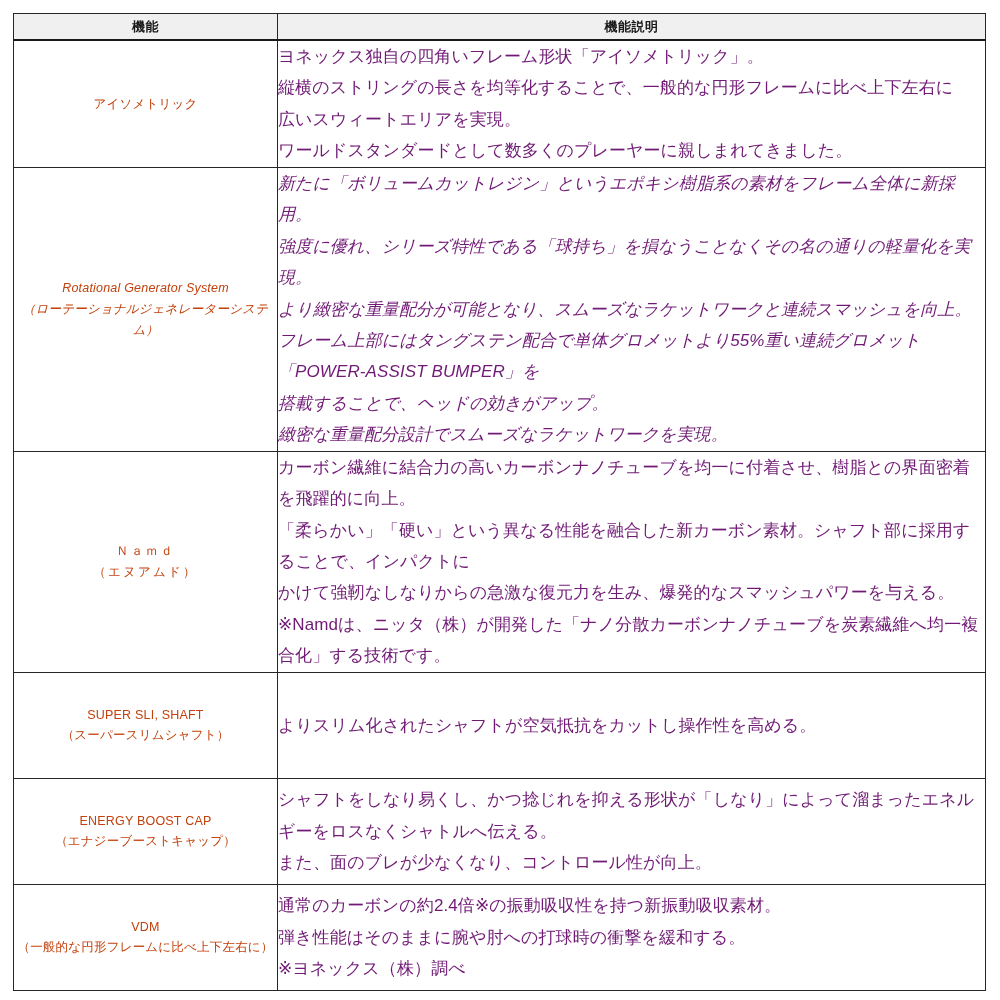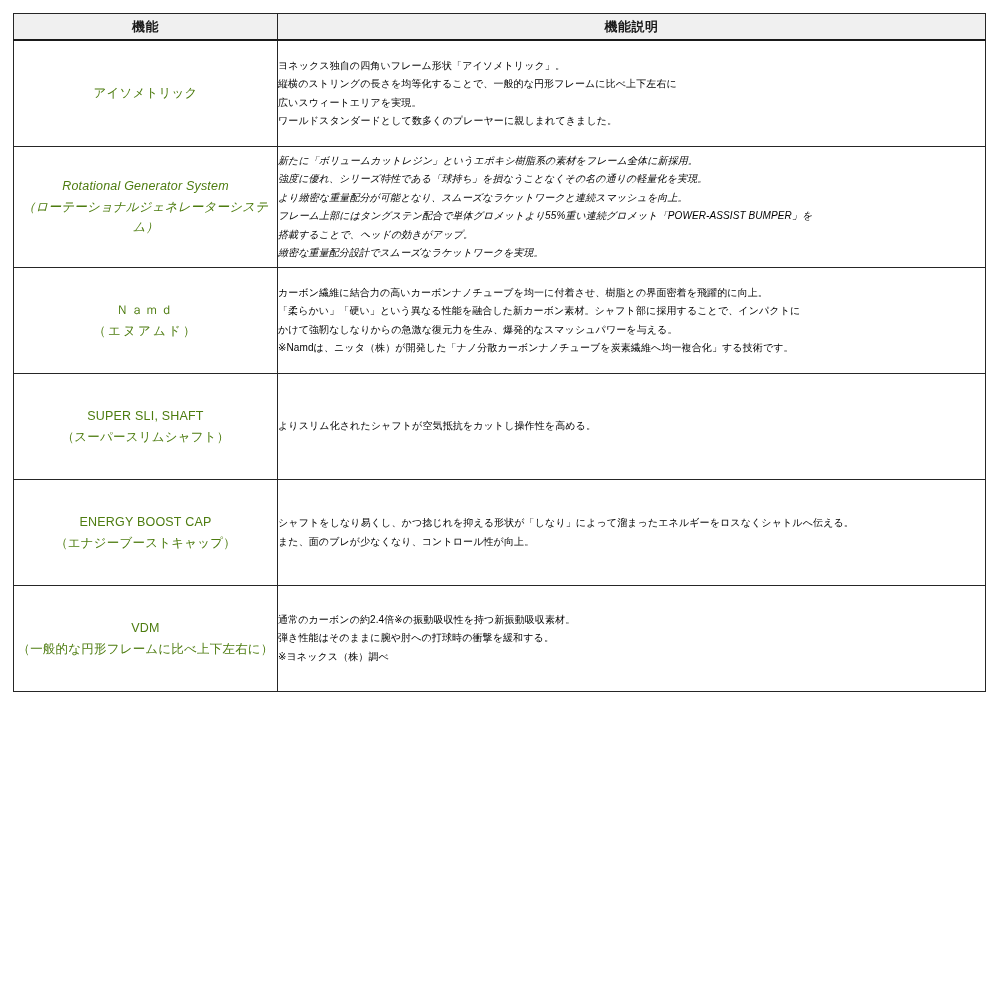--- a/index.html
+++ b/index.html
@@ -57,37 +57,37 @@
   
   .feature-cell {
     text-align: center;
     padding: 6px 8px;
   }
   .feature-name {
     font-size: 12.5px;
     line-height: 1.65;
     letter-spacing: 0.2px;
     white-space: pre-line;
-    color: #4d7c0f;
+    color: #c2410c;
   }
   .feature-name.spaced {
     letter-spacing: 2.2px;
   }
 
   
   .desc-cell {
     text-align: left;
     padding: 6px 0 6px 14px;
   }
   .desc-text {
-    font-size: 10px;
+    font-size: 17px;
     line-height: 1.85;
     letter-spacing: 0.1px;
     white-space: pre-line;
-    color: #000000;
+    color: #701a75;
   }
 
   
   tr.r0 td { height: 105px; }
   tr.r1 td { height: 120px; font-style: italic; }
   tr.r2 td { height: 105px; }
   tr.r3 td { height: 105px; }
   tr.r4 td { height: 105px; }
   tr.r5 td { height: 105px; }
   tr.r6 td { height: 105px; }

